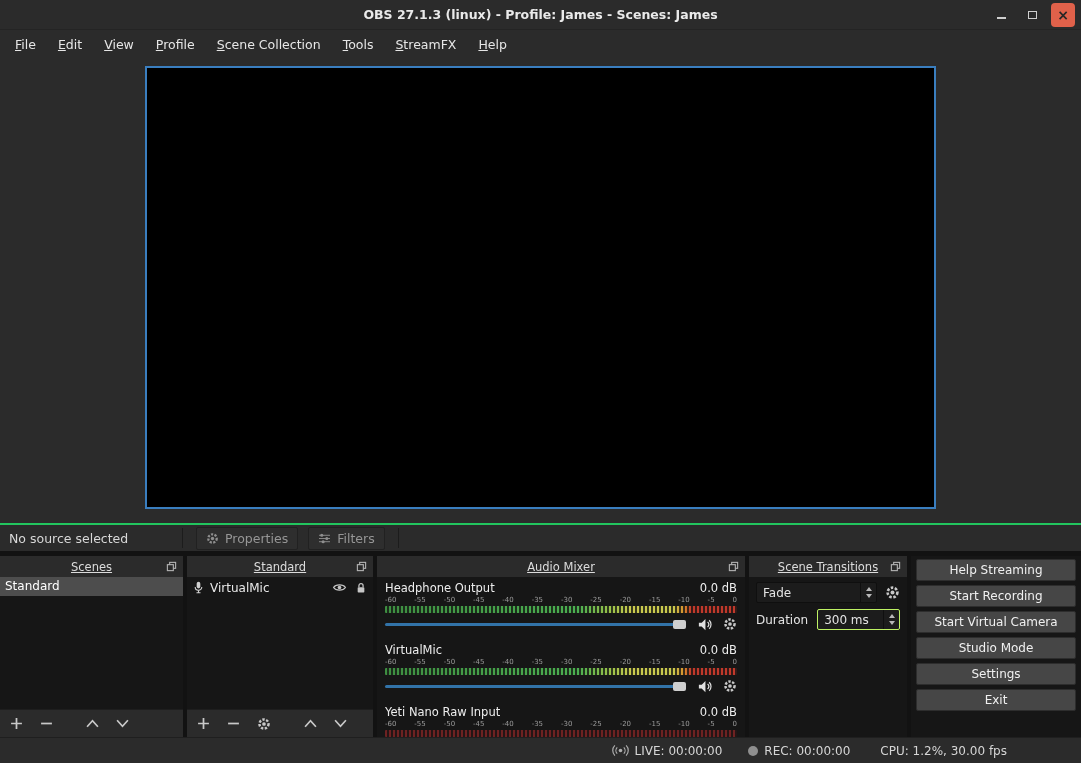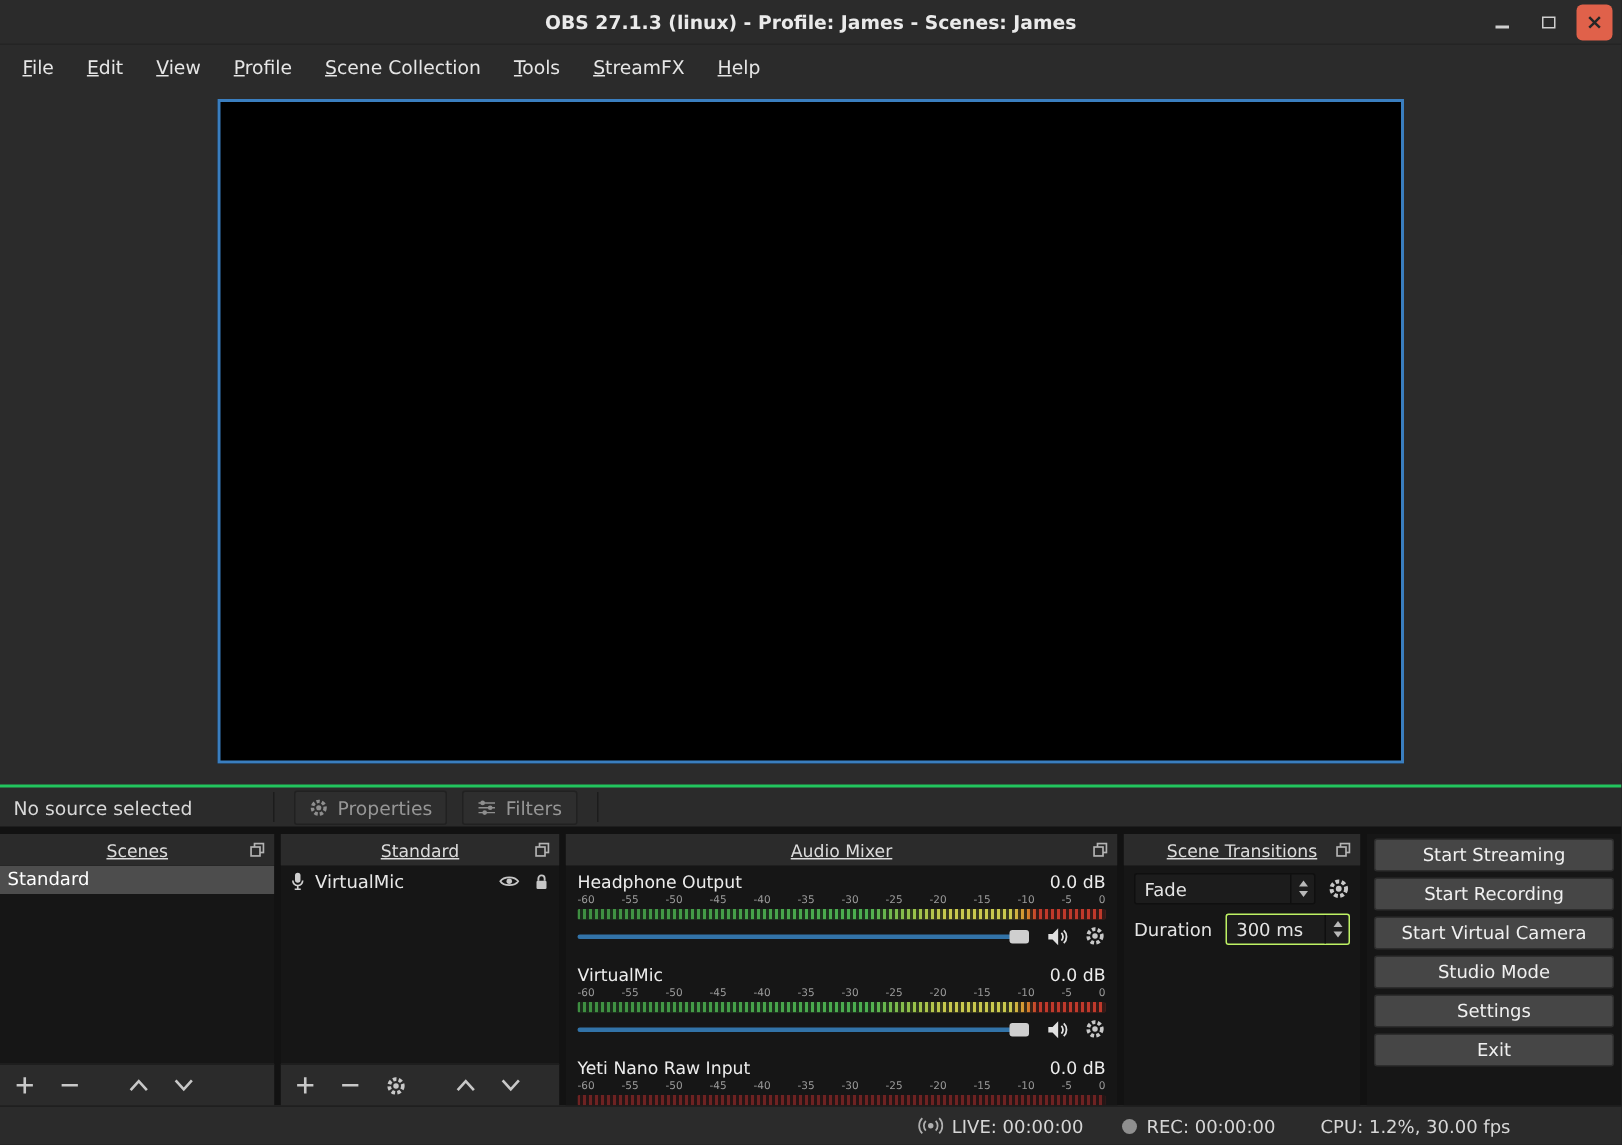--- a/index.html
+++ b/index.html
@@ -371,21 +371,21 @@
                 <span class="tri-up"></span>
                 <span class="tri-down"></span>
               </span>
           </div>
         </div>
       </div>
     </div>
 
     <div class="dock dock-controls">
       <div class="dock-body controls-body">
-        <button class="ctl-btn">Start Streaming</button>
+        <button class="ctl-btn">Help Streaming</button>
         <button class="ctl-btn">Start Recording</button>
         <button class="ctl-btn">Start Virtual Camera</button>
         <button class="ctl-btn">Studio Mode</button>
         <button class="ctl-btn">Settings</button>
         <button class="ctl-btn">Exit</button>
       </div>
     </div>
 
   </div>
 

